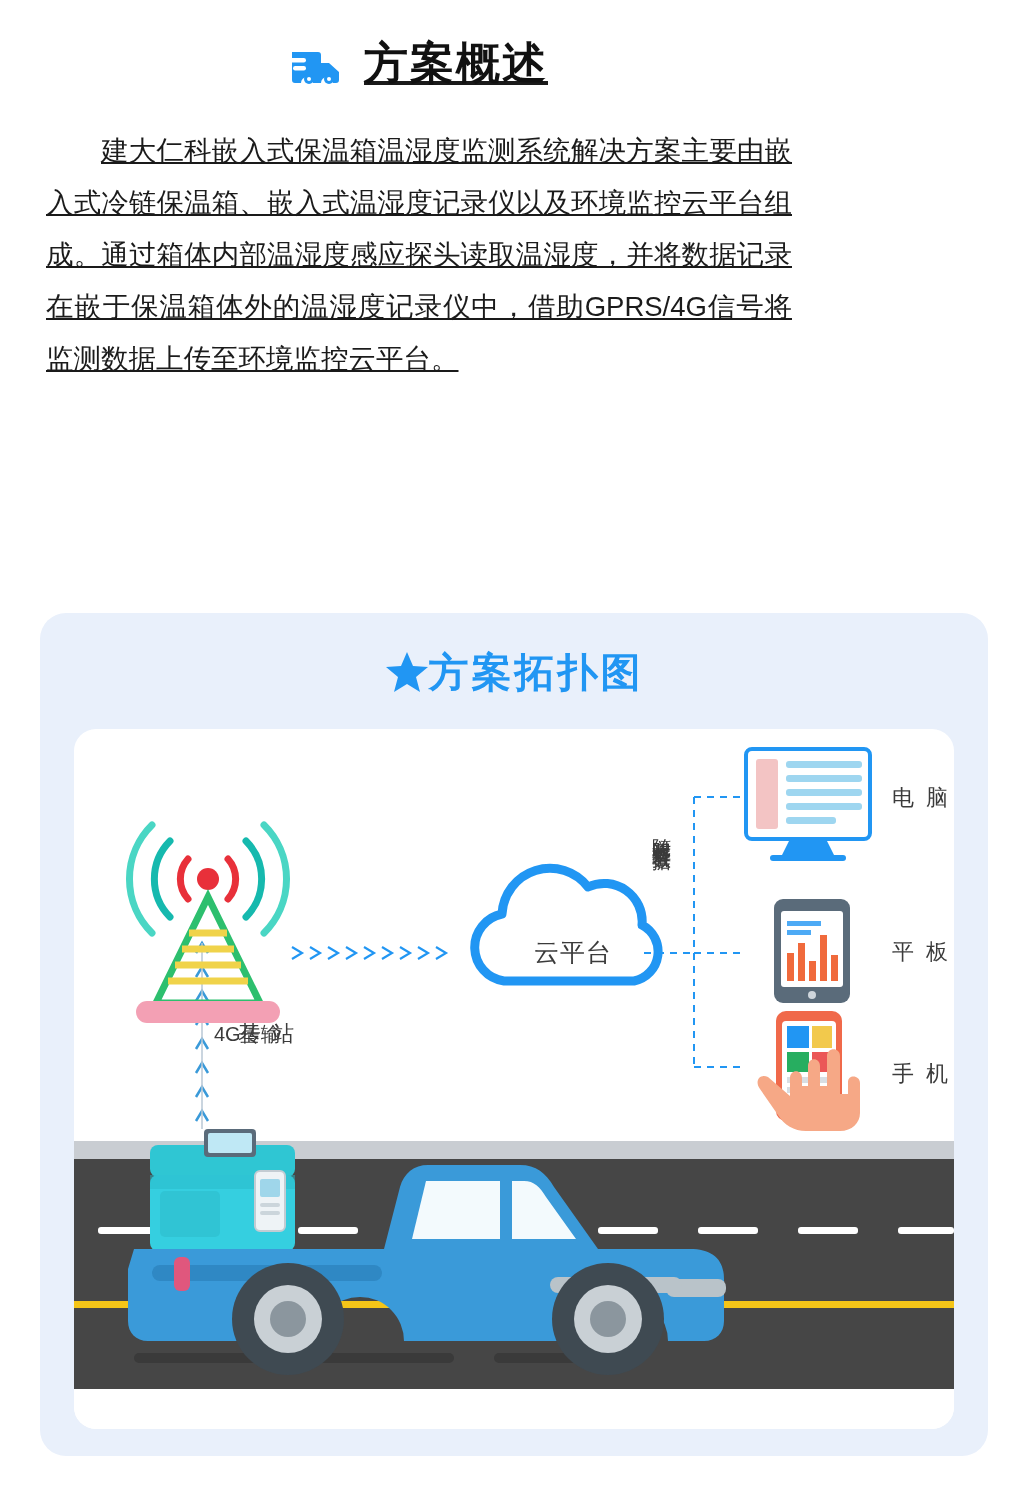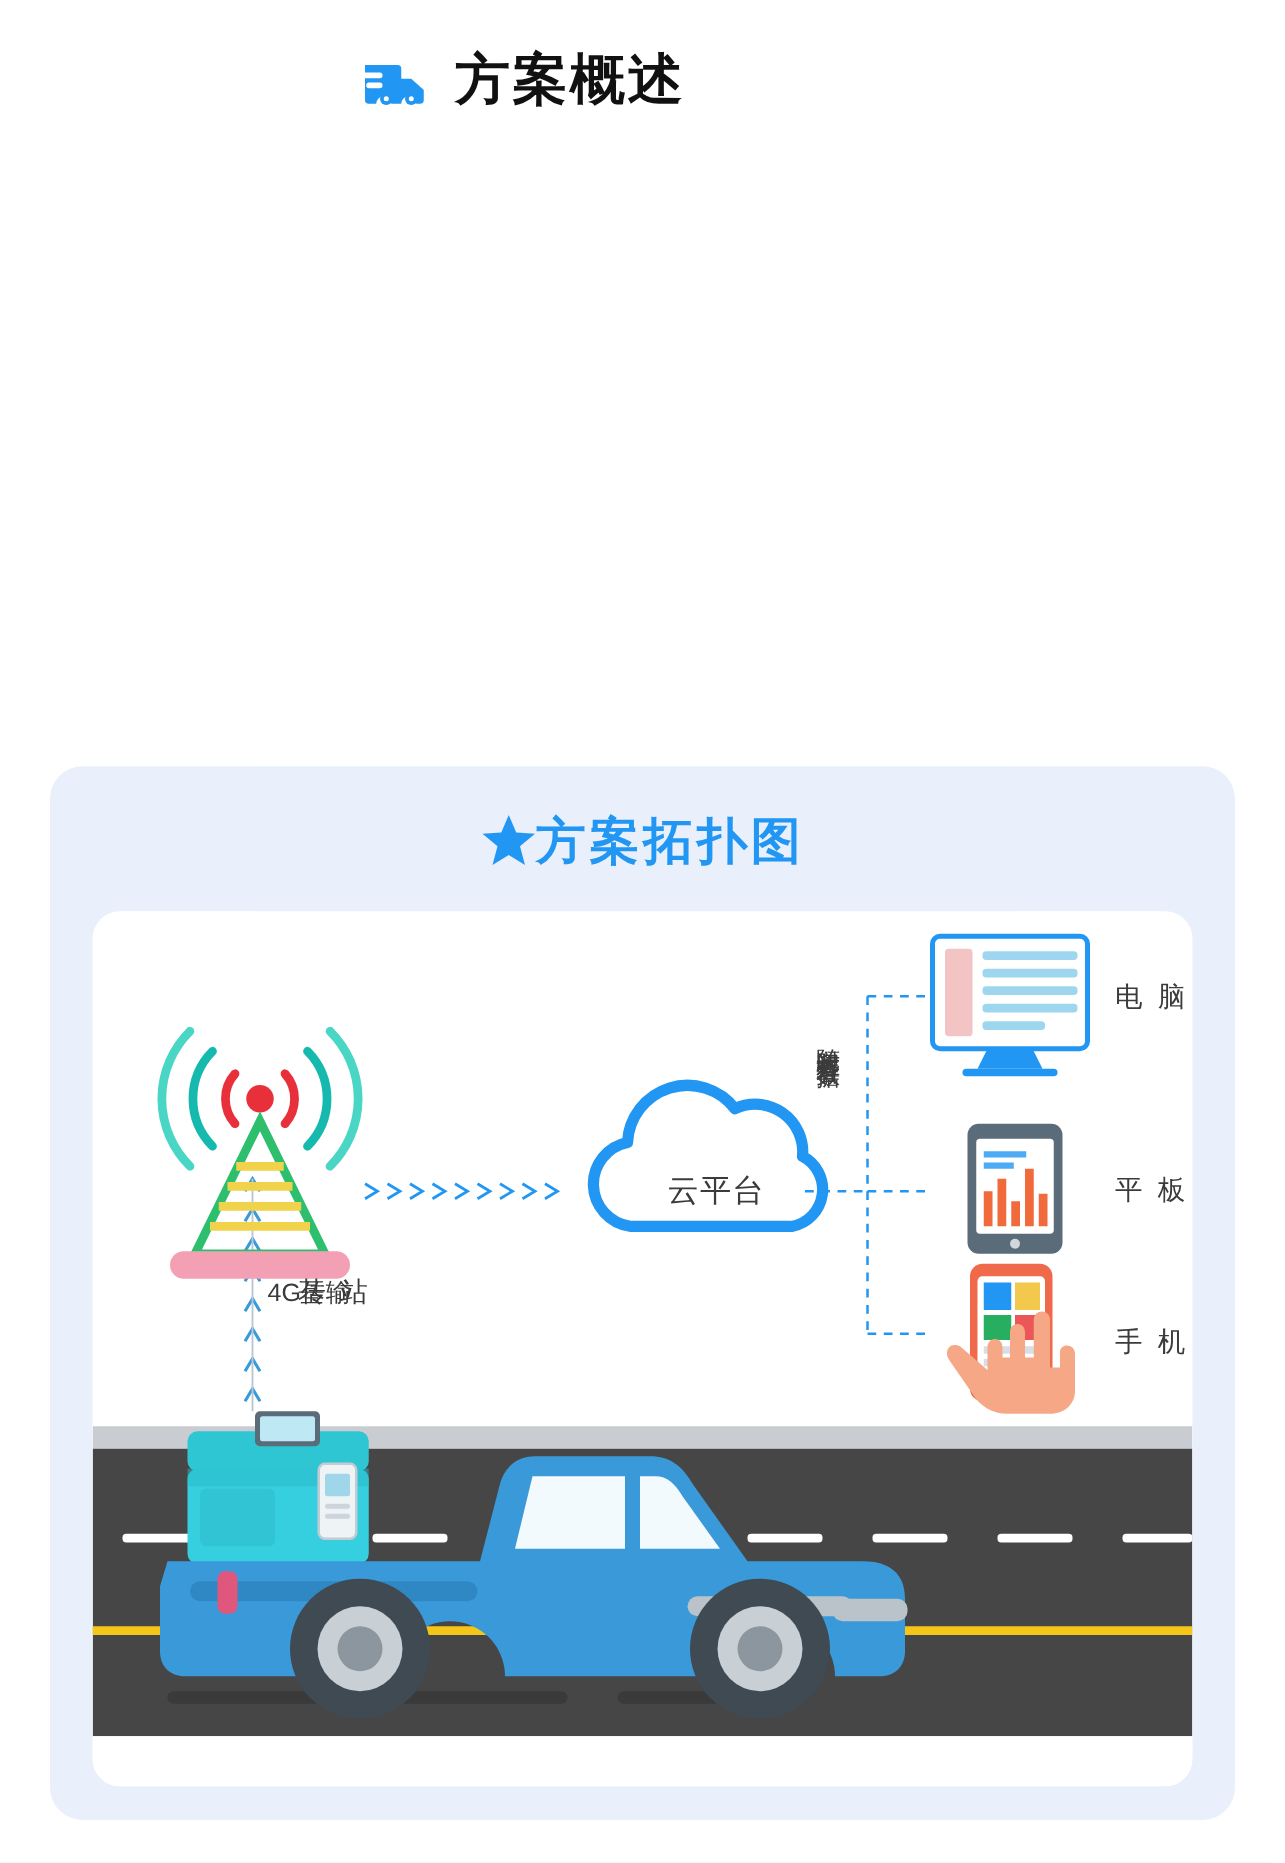--- a/index.html
+++ b/index.html
@@ -4,21 +4,21 @@
 <style>
   html,body{margin:0;padding:0;}
   body{
     width:1028px;height:1490px;
     background:#ffffff;
     font-family:"Liberation Sans","DejaVu Sans",sans-serif;
     color:#1a1a1a;
     overflow:hidden;
     position:relative;
   }
-  .page{width:838px;height:1490px;position:relative;}
+  .page{width:838px;height:1490px;position:relative;text-decoration:underline;}
 
   
   .header{
     display:flex;align-items:center;justify-content:center;
     gap:18px;
     padding-top:34px;
   }
   .truck-icon{width:56px;height:44px;display:block;}
   .header-title{
     font-size:44px;font-weight:bold;letter-spacing:2px;
@@ -80,20 +80,21 @@
         <circle cx="19" cy="37" r="5" fill="#2196f3"></circle>
         <circle cx="19" cy="37" r="2" fill="#ffffff"></circle>
         <circle cx="39" cy="37" r="5" fill="#2196f3"></circle>
         <circle cx="39" cy="37" r="2" fill="#ffffff"></circle>
       </svg>
     </span>
     <span class="header-title">方案概述</span>
   </div>
 
   <div class="body-text">
+    <p>建大仁科嵌入式保温箱温湿度监测系统解决方案主要由嵌入式冷链保温箱、嵌入式温湿度记录仪以及环境监控云平台组成。通过箱体内部温湿度感应探头读取温湿度，并将数据记录在嵌于保温箱体外的温湿度记录仪中，借助GPRS/4G信号将监测数据上传至环境监控云平台。</p>
   </div>
 
   <div class="topology">
 
     <div class="topo-head">
       <span class="star-icon">
         <svg viewBox="0 0 44 44" width="44" height="44" aria-hidden="true">
           <polygon points="22,2 28,16 43,17 31,27 35,42 22,34 9,42 13,27 1,17 16,16" fill="#2196f3"></polygon>
         </svg>
       </span>

